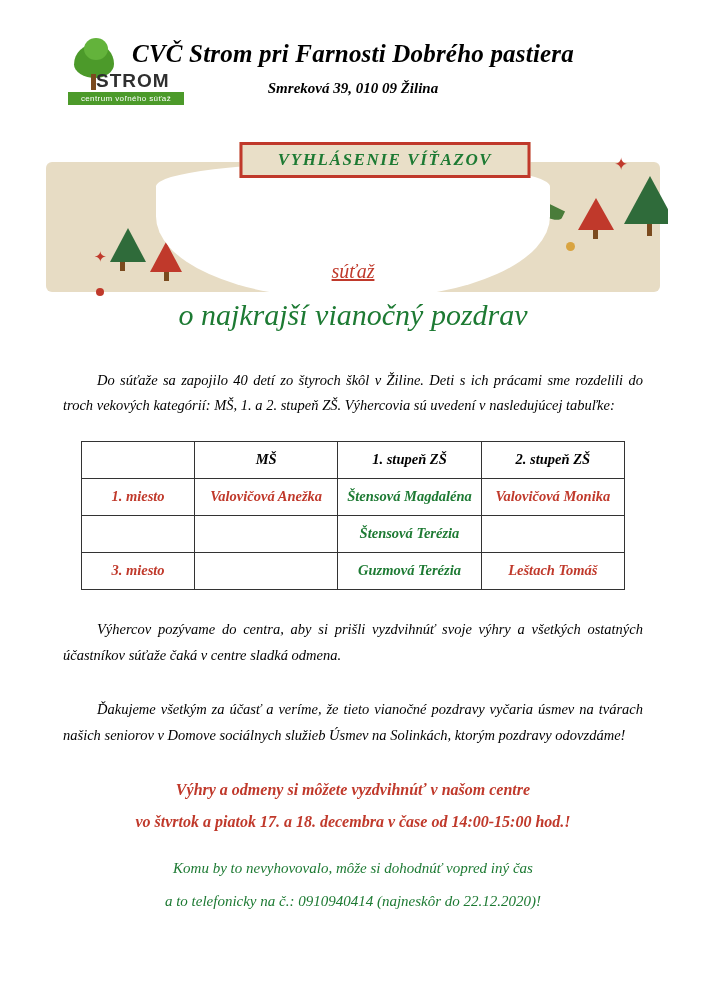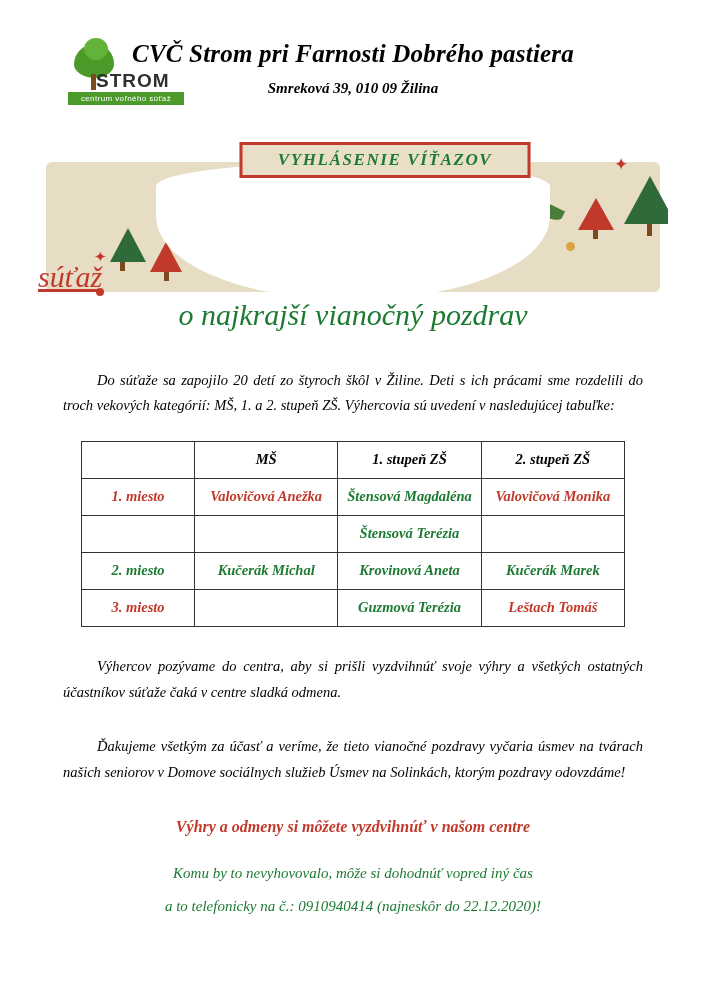--- a/index.html
+++ b/index.html
@@ -148,23 +148,23 @@
     font-weight: bold;
     font-size: 17px;
     color: #1d7a33;
     letter-spacing: 1.6px;
   }
   .sutaz {
     position: absolute;
     width: 100%;
     left: 0;
     top: 128px;
-    text-align: left;
-    font-style: italic;
-    font-size: 30px;
+    text-align: center;
+    font-style: italic;
+    font-size: 20px;
     color: #c0392b;
     text-decoration: underline;
     z-index: 6;
   }
   .najkrajsi {
     position: absolute;
     width: 100%;
     left: 0;
     top: 166px;
     text-align: center;
@@ -365,21 +365,21 @@
     <div class="banner-white"></div>
 
     <div class="vyhlasenie-box">
       <span class="vyhlasenie-text">VYHLÁSENIE VÍŤAZOV</span>
     </div>
 
     <div class="sutaz">súťaž</div>
     <div class="najkrajsi">o najkrajší vianočný pozdrav</div>
   </div>
 
-  <div class="intro">Do súťaže sa zapojilo 20 detí zo štyroch škôl v Žiline. Deti s ich prácami sme rozdelili do troch vekových kategórií: MŠ, 1. a 2. stupeň ZŠ. Výhercovia sú uvedení v nasledujúcej tabuľke:</div>
+  <div class="intro">Do súťaže sa zapojilo 40 detí zo štyroch škôl v Žiline. Deti s ich prácami sme rozdelili do troch vekových kategórií: MŠ, 1. a 2. stupeň ZŠ. Výhercovia sú uvedení v nasledujúcej tabuľke:</div>
 
   <table class="results">
     <tbody>
         <tr>
       <th class="col-place"></th>
       <th>MŠ</th>
       <th>1.  stupeň ZŠ</th>
       <th>2.  stupeň ZŠ</th>
     </tr>
     <tr>
@@ -387,40 +387,35 @@
       <td class="cell-ms">Valovičová Anežka</td>
       <td class="cell-zs1">Štensová Magdaléna</td>
       <td class="cell-zs2">Valovičová Monika</td>
     </tr>
     <tr class="row-green">
       <td class="cell-place"></td>
       <td class="cell-ms"></td>
       <td class="cell-zs1">Štensová Terézia</td>
       <td class="cell-zs2"></td>
     </tr>
-    <tr class="row-green">
-      <td class="cell-place">2.  miesto</td>
-      <td class="cell-ms">Kučerák Michal</td>
-      <td class="cell-zs1">Krovinová Aneta</td>
-      <td class="cell-zs2">Kučerák Marek</td>
-    </tr>
     <tr>
       <td class="cell-place">3.  miesto</td>
       <td class="cell-ms"></td>
       <td class="cell-zs1">Guzmová Terézia</td>
       <td class="cell-zs2">Leštach Tomáš</td>
     </tr>
   </tbody>
     </table>
 
   <div class="para first">Výhercov pozývame do centra, aby si prišli vyzdvihnúť svoje výhry a všetkých ostatných účastníkov súťaže čaká v centre sladká odmena.</div>
   <div class="para second">Ďakujeme všetkým za účasť a veríme, že tieto vianočné pozdravy vyčaria úsmev na tvárach našich seniorov v Domove sociálnych služieb Úsmev na Solinkách, ktorým pozdravy odovzdáme!</div>
 
   <div class="notice">
     <div>Výhry a odmeny si môžete vyzdvihnúť v našom centre</div>
+    <div>vo štvrtok a piatok 17. a 18. decembra v čase od 14:00-15:00 hod.!</div>
   </div>
 
   <div class="closing">
     <div>Komu by to nevyhovovalo, môže si dohodnúť vopred iný čas</div>
     <div>a to telefonicky na č.: 0910940414 (najneskôr do 22.12.2020)!</div>
   </div>
 
 </div>
 
 </body></html>

